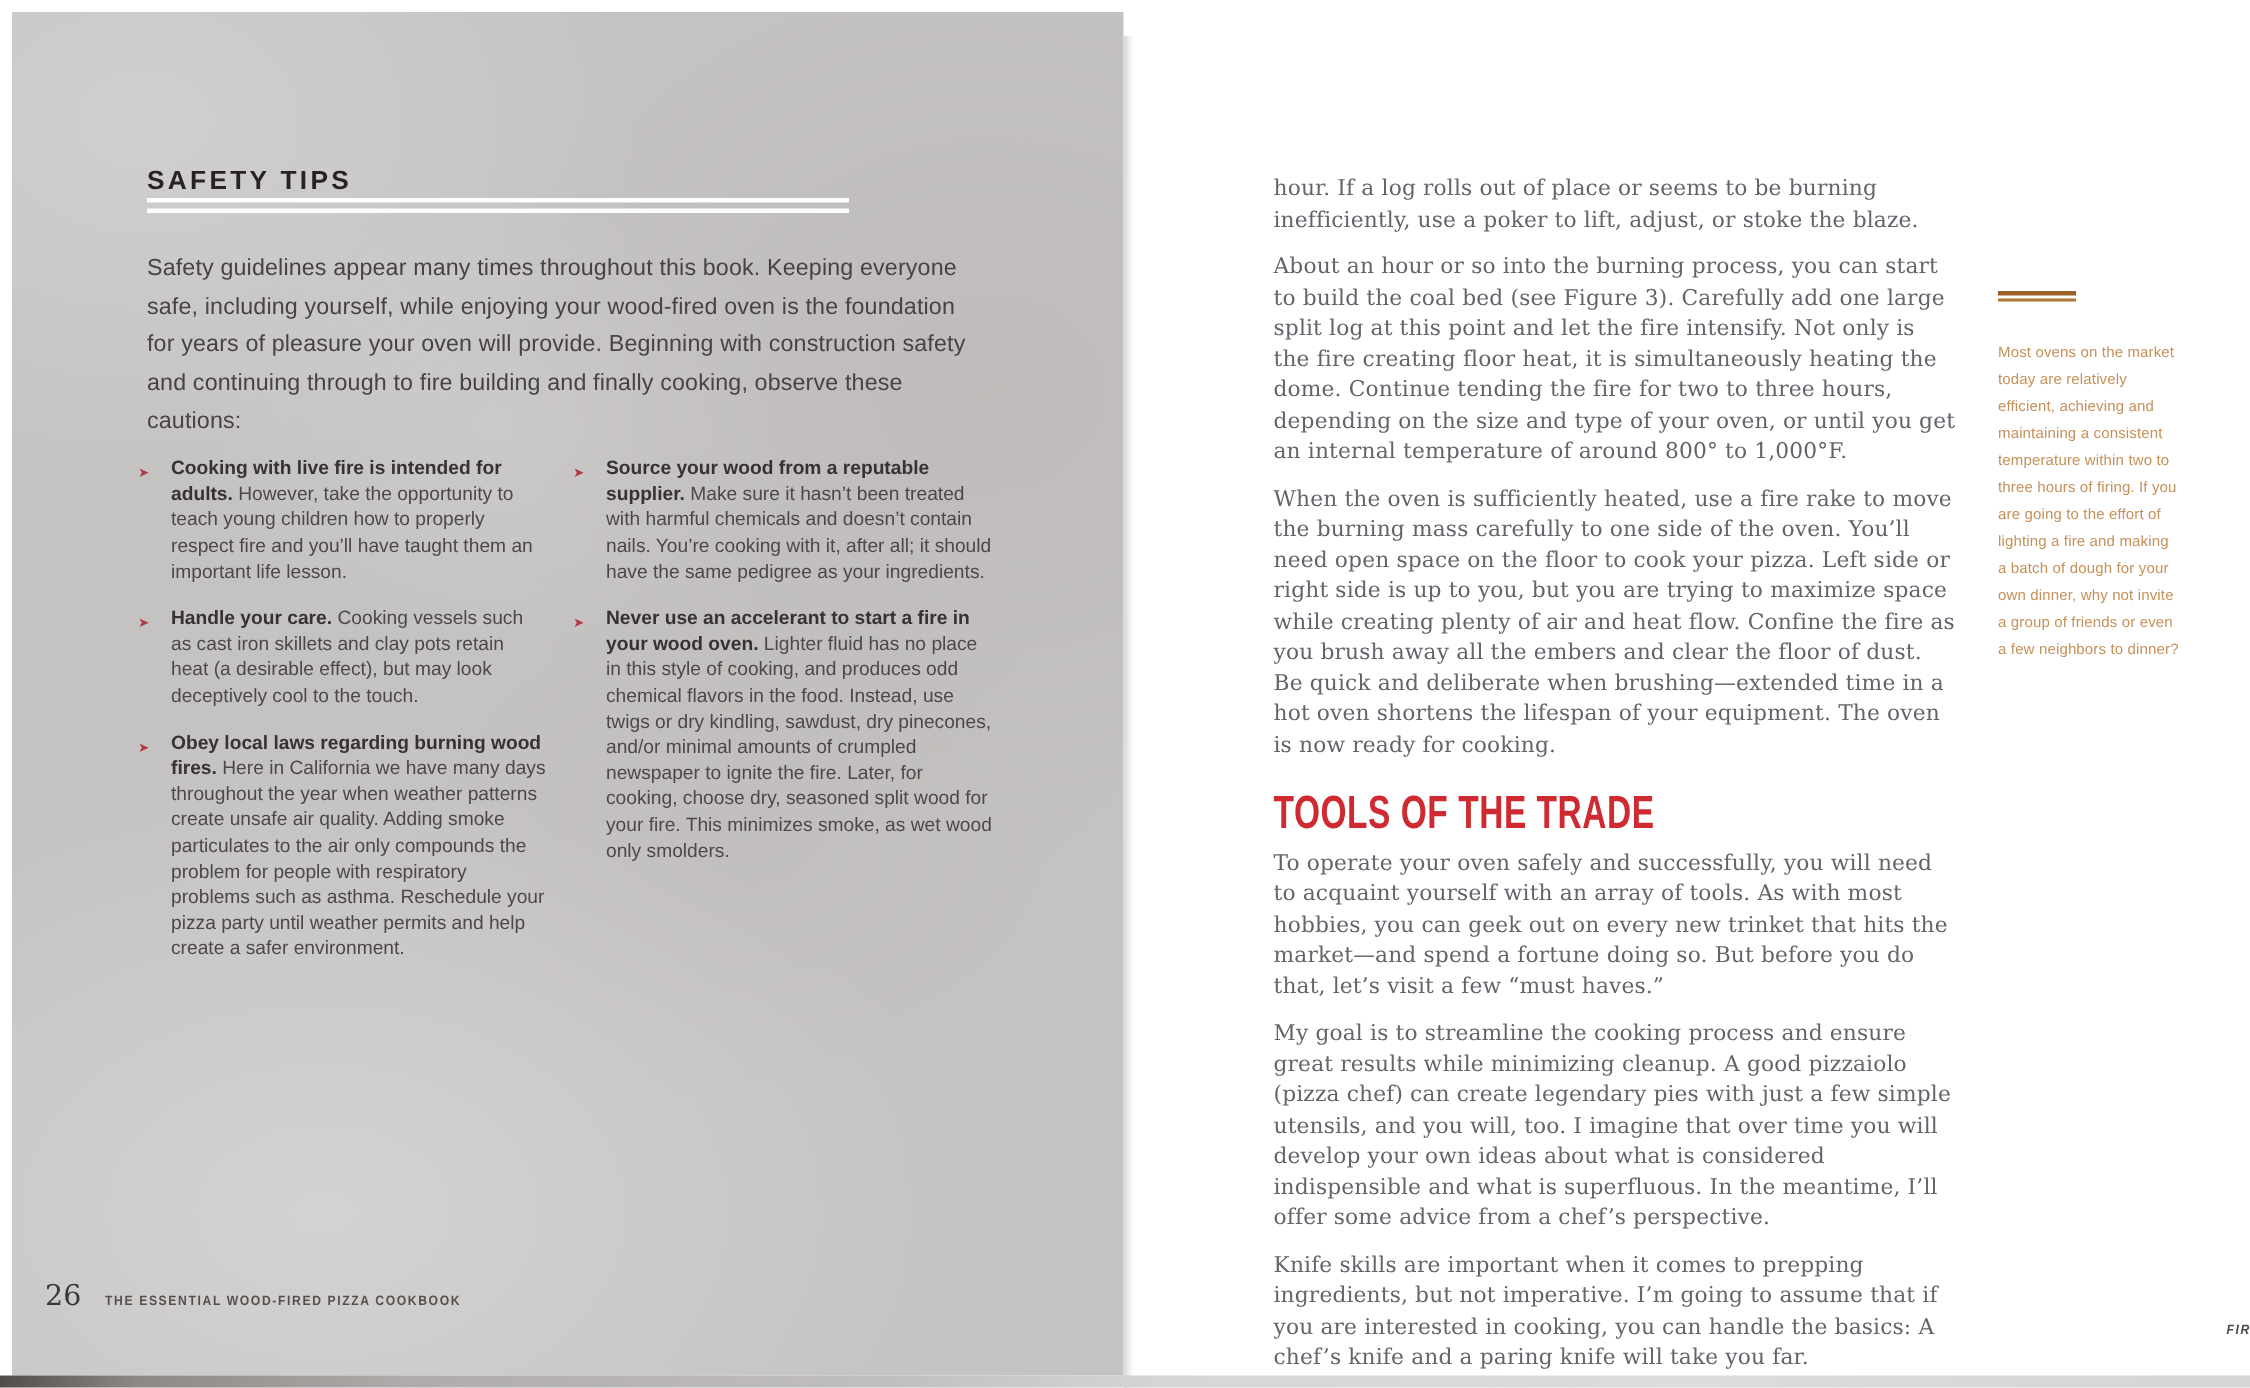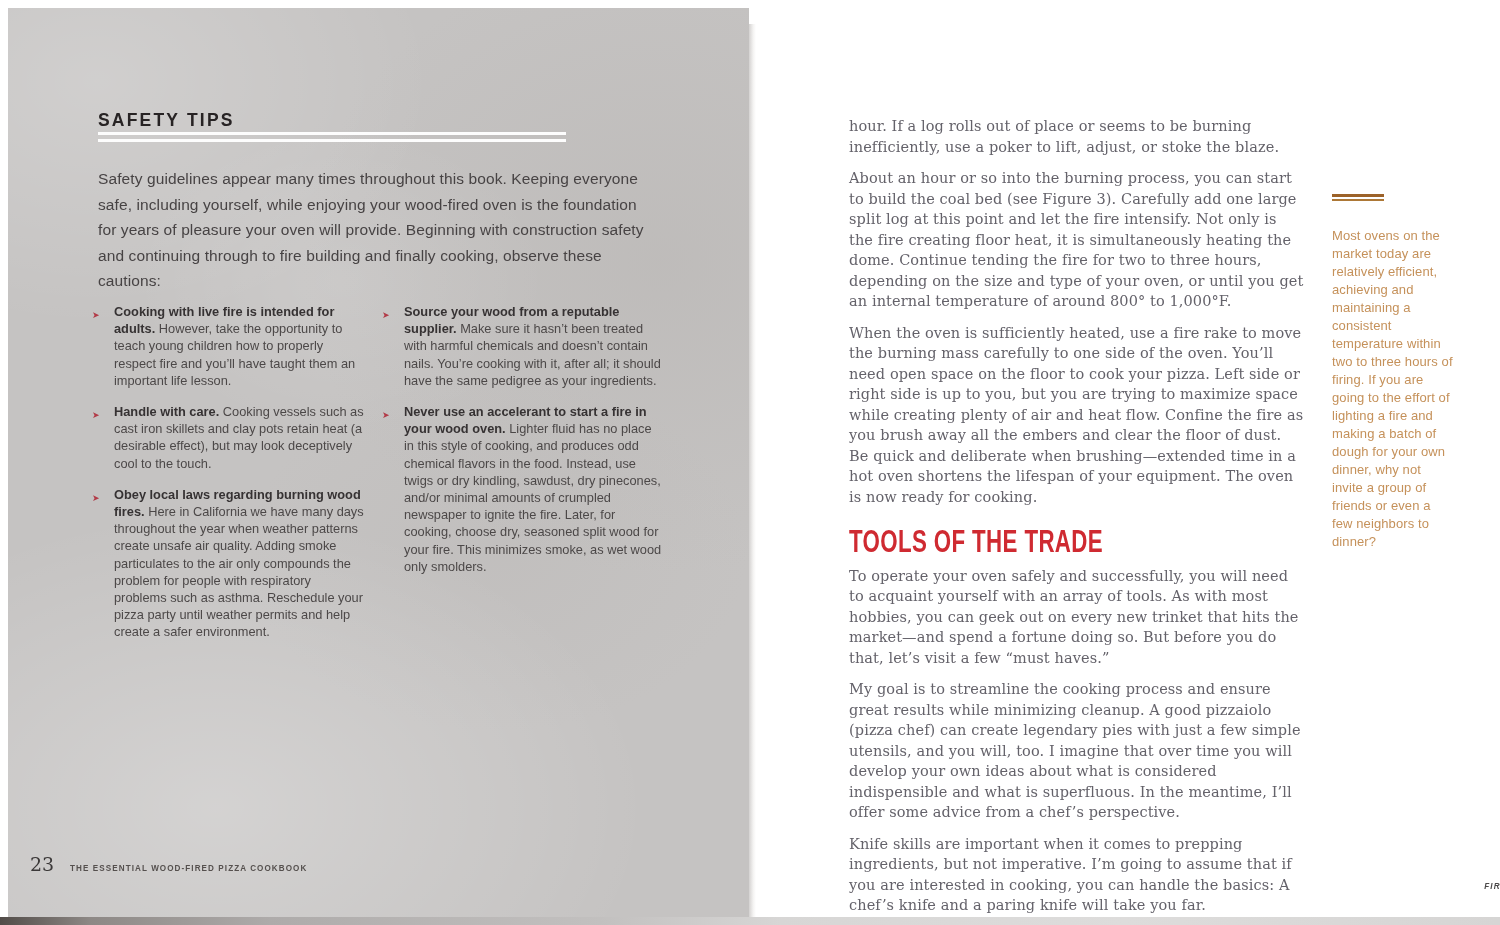--- a/index.html
+++ b/index.html
@@ -76,21 +76,21 @@
   }
   .ital { }
 
   .sidebar { position:absolute; left:583px; top:170px; width:122px; }
   .sidebar-rule {
     width:52px; height:7px; margin-bottom:26px;
     border-top:3px solid #9c6229; border-bottom:2px solid #ad7836;
   }
   .sidebar-note {
     font-family:"Liberation Sans", sans-serif;
-    font-size:13px; line-height:18px; color:#c5915a; letter-spacing:.1px;
+    font-size:10px; line-height:18px; color:#c5915a; letter-spacing:.1px;
   }
 
   .footer-right {
     position:absolute; right:16px; top:845px; display:flex; align-items:flex-end;font-style:italic;
   }
   .footer-chapter-title {
     margin-right:16px; font-size:9px; font-weight:bold; letter-spacing:1.2px;
     color:#4b4949; transform:scaleX(.9); transform-origin:right center;
   }
   .pagenum-right { font-family:"DejaVu Serif", serif; font-size:19px; color:#1d4ed8; }
@@ -113,41 +113,41 @@
 
     <div class="intro">Safety guidelines appear many times throughout this book. Keeping everyone safe, including yourself, while enjoying your wood-fired oven is the foundation for years of pleasure your oven will provide. Beginning with construction safety and continuing through to fire building and finally cooking, observe these cautions:</div>
 
     <div class="bullet-col col1">
       <div class="bullet-item">
         <span class="bullet-arrow">➤</span>
         <span class="bullet-body"><span class="bullet-lead">Cooking with live fire is intended for adults.</span><span> However, take the opportunity to teach young children how to properly respect fire and you’ll have taught them an important life lesson.</span></span>
       </div>
       <div class="bullet-item">
         <span class="bullet-arrow">➤</span>
-        <span class="bullet-body"><span class="bullet-lead">Handle with care.</span><span> Cooking vessels such as cast iron skillets and clay pots retain heat (a desirable effect), but may look deceptively cool to the touch.</span></span>
+        <span class="bullet-body"><span class="bullet-lead">Handle your care.</span><span> Cooking vessels such as cast iron skillets and clay pots retain heat (a desirable effect), but may look deceptively cool to the touch.</span></span>
       </div>
       <div class="bullet-item">
         <span class="bullet-arrow">➤</span>
         <span class="bullet-body"><span class="bullet-lead">Obey local laws regarding burning wood fires.</span><span> Here in California we have many days throughout the year when weather patterns create unsafe air quality. Adding smoke particulates to the air only compounds the problem for people with respiratory problems such as asthma. Reschedule your pizza party until weather permits and help create a safer environment.</span></span>
       </div>
     </div>
 
     <div class="bullet-col col2">
       <div class="bullet-item">
         <span class="bullet-arrow">➤</span>
         <span class="bullet-body"><span class="bullet-lead">Source your wood from a reputable supplier.</span><span> Make sure it hasn’t been treated with harmful chemicals and doesn’t contain nails. You’re cooking with it, after all; it should have the same pedigree as your ingredients.</span></span>
       </div>
       <div class="bullet-item">
         <span class="bullet-arrow">➤</span>
         <span class="bullet-body"><span class="bullet-lead">Never use an accelerant to start a fire in your wood oven.</span><span> Lighter fluid has no place in this style of cooking, and produces odd chemical flavors in the food. Instead, use twigs or dry kindling, sawdust, dry pinecones, and/or minimal amounts of crumpled newspaper to ignite the fire. Later, for cooking, choose dry, seasoned split wood for your fire. This minimizes smoke, as wet wood only smolders.</span></span>
       </div>
     </div>
 
     <div class="footer-left">
-      <span class="pagenum">23</span>
+      <span class="pagenum">26</span>
       <span class="footer-book-title">THE ESSENTIAL WOOD-FIRED PIZZA COOKBOOK</span>
     </div>
   </div>
 
   <div class="page-right">
 
     <div class="main-col">
       <p>hour. If a log rolls out of place or seems to be burning inefficiently, use a poker to lift, adjust, or stoke the blaze.</p>
       <p>About an hour or so into the burning process, you can start to build the coal bed (see Figure 3). Carefully add one large split log at this point and let the fire intensify. Not only is the fire creating floor heat, it is simultaneously heating the dome. Continue tending the fire for two to three hours, depending on the size and type of your oven, or until you get an internal temperature of around 800° to 1,000°F.</p>
       <p>When the oven is sufficiently heated, use a fire rake to move the burning mass carefully to one side of the oven. You’ll need open space on the floor to cook your pizza. Left side or right side is up to you, but you are trying to maximize space while creating plenty of air and heat flow. Confine the fire as you brush away all the embers and clear the floor of dust. Be quick and deliberate when brushing—extended time in a hot oven shortens the lifespan of your equipment. The oven is now ready for cooking.</p>

